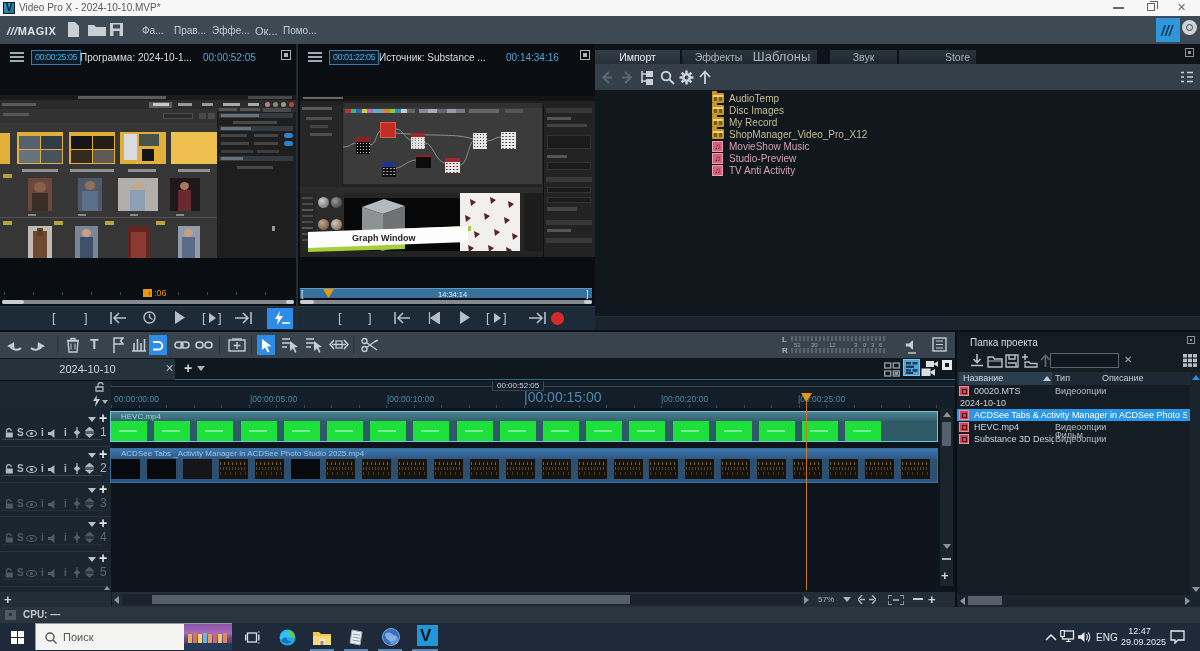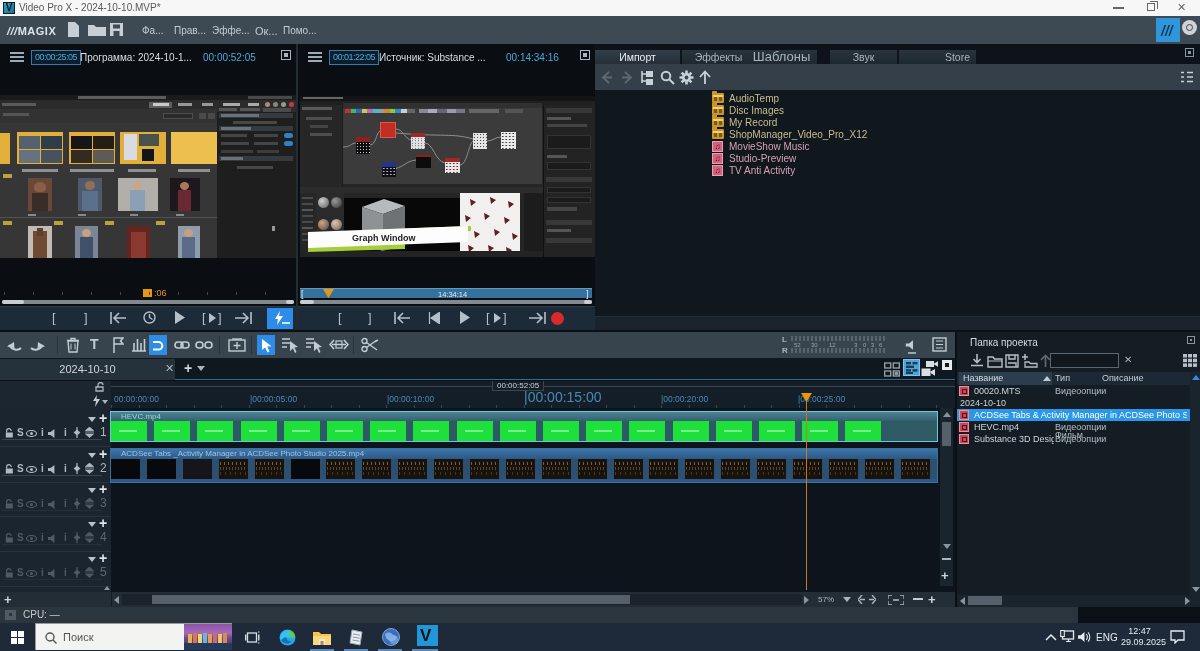--- a/index.html
+++ b/index.html
@@ -1088,21 +1088,21 @@
       <div class="abs" style="left:2px;top:215px;width:0;height:0;border-left:4px solid transparent;border-right:4px solid transparent;border-top:5px solid #8a949c;"></div>
     </div>
 
     <div class="abs" style="left:0;top:263px;width:245px;height:12px;background:#1a242c;">
       <div class="abs" style="left:3px;top:2px;width:0;height:0;border-top:4px solid transparent;border-bottom:4px solid transparent;border-right:5px solid #8a949c;"></div>
       <div class="abs" style="left:11px;top:1px;width:34px;height:9px;background:#55606a;"></div>
       <div class="abs" style="left:228px;top:2px;width:0;height:0;border-top:4px solid transparent;border-bottom:4px solid transparent;border-left:5px solid #8a949c;"></div>
     </div>
   </div>
 
-  <div class="abs" style="left:0;top:607px;width:1078px;height:16px;background:#2b353d;">
+  <div class="abs" style="left:0;top:607px;width:1200px;height:16px;background:#2b353d;font-weight:bold;">
     <div class="abs" style="left:5px;top:3px;width:11px;height:10px;background:repeating-linear-gradient(90deg,#5a646c 0 4px,transparent 4px 7px),repeating-linear-gradient(0deg,#5a646c 0 4px,transparent 4px 7px);opacity:.8;"></div>
     <div class="abs" style="left:23px;top:2px;color:#c3ccd2;font-size:10px;">CPU: —</div>
   </div>
 
   <div class="abs" style="left:0;top:623px;width:1200px;height:28px;background:#1e2a3a;">
 
     <svg class="abs" style="left:11px;top:8px;" width="13" height="13" viewBox="0 0 13 13">
         <g fill="#fefefe">
           <rect x="0" y="0" width="6" height="6"></rect>
           <rect x="7" y="0" width="6" height="6"></rect>

